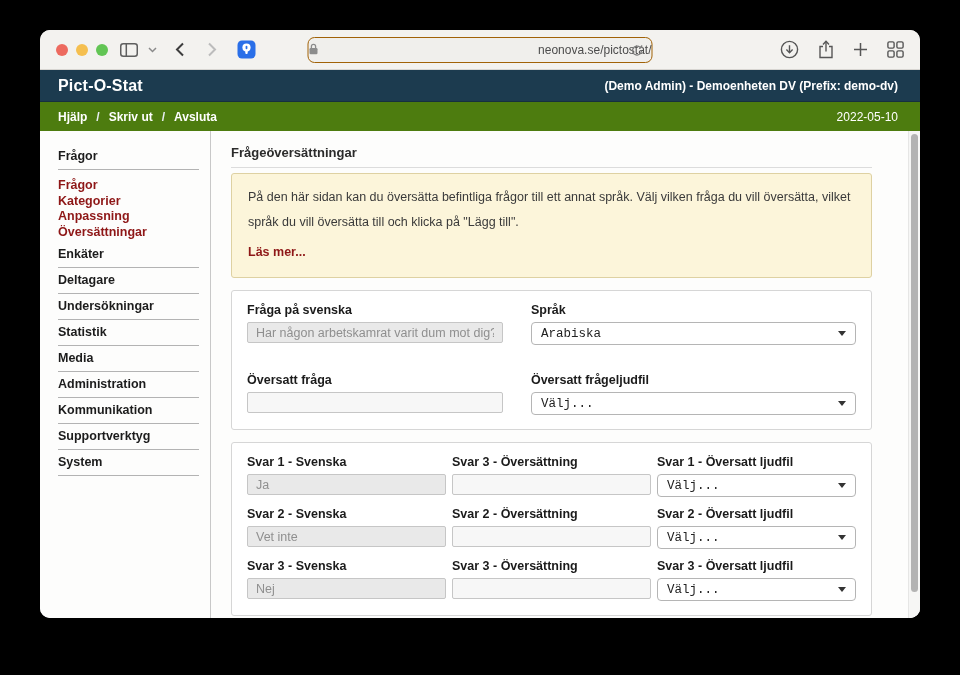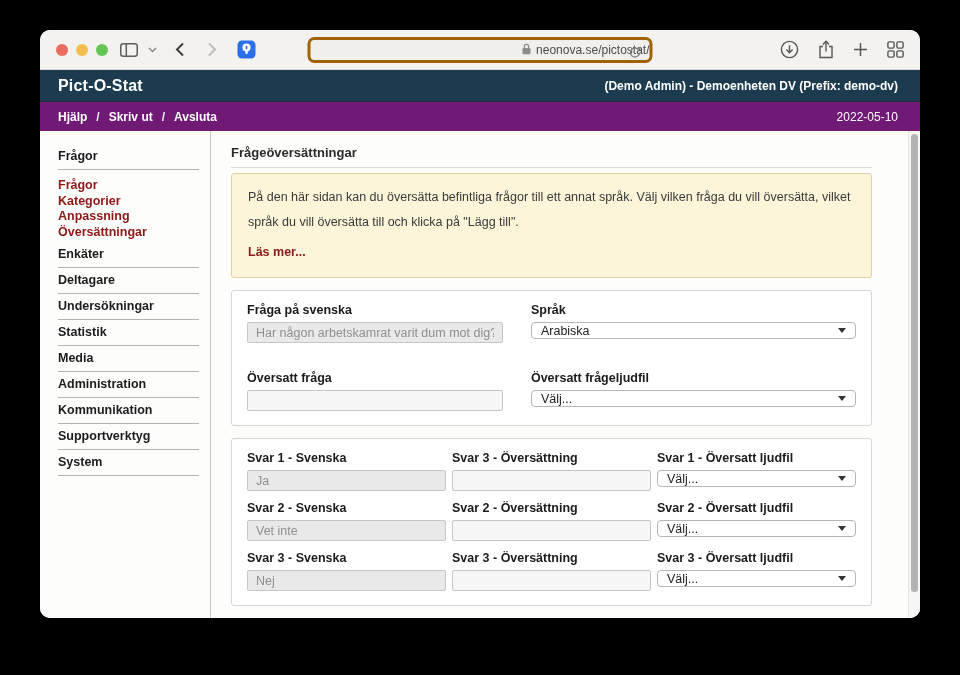--- a/index.html
+++ b/index.html
@@ -12,33 +12,33 @@
 
   
   .toolbar { flex:0 0 40px; background:#f3f2ef; border-bottom:1px solid #d7d5d1;
              display:flex; align-items:center; padding:0 16px; position:relative; }
   .traffic { display:flex; gap:8px; }
   .tl { width:12px; height:12px; border-radius:50%; }
   .tl.red { background:#ed6a5f; } .tl.yellow { background:#f5bf4f; } .tl.green { background:#62c554; }
   .tb-group-left { display:flex; align-items:center; margin-left:12px; gap:10px; }
   .tb-btn { display:flex; align-items:center; justify-content:center; cursor:default; }
   .urlbar { position:absolute; left:50%; top:7px; transform:translateX(-50%);
-            width:345px; height:26px; background:#f0efec; border:3px solid #a16207;
-            border-radius:7px; display:flex; align-items:center; justify-content:flex-end;
+            width:345px; height:26px; background:#f0efec; border:1px solid #a16207;
+            border-radius:7px; display:flex; align-items:center; justify-content:space-between;
             font-size:12px; color:#4c4c4c; gap:5px; }
   .urlbar .reload { position:absolute; right:8px; top:6px; }
   .tb-group-right { margin-left:auto; display:flex; align-items:center; gap:19px; }
 
   
   .app-header { flex:0 0 31px; background:#1c3b4f; color:#fff; display:flex;
                 align-items:center; justify-content:space-between; padding:0 22px 0 18px; }
   .app-title { font-size:16px; font-weight:bold; letter-spacing:.2px; }
   .account { font-size:12px; font-weight:bold; }
 
-  .app-nav { flex:0 0 30px; background:#701a75; border-top:1px solid #16303f; color:#fff;
+  .app-nav { flex:0 0 30px; background:#4d7c0f; border-top:1px solid #16303f; color:#fff;
              display:flex; align-items:center; justify-content:space-between; padding:0 22px 0 18px; }
   .nav-links { display:flex; gap:9px; font-size:12px; font-weight:bold; }
   .nav-links a { color:#fff; text-decoration:none; }
   .nav-sep { color:#e8eef2; }
   .nav-date { font-size:12px; font-weight:normal; }
 
   
   .content { flex:1; display:flex; background:#fdfdfc; position:relative; min-height:0; }
 
   .sidebar { flex:0 0 171px; border-right:1px solid #c8c8c8; padding:13px 0 0 18px; }
@@ -59,23 +59,23 @@
              padding:12px 15px 14px; }
   .qgrid { display:grid; grid-template-columns:237fr 301fr; column-gap:64px; row-gap:8px;gap:28px; }
   .agrid { display:grid; grid-template-columns:repeat(3,1fr); column-gap:6px; }
   .agrid + .agrid { margin-top:10px; }
 
   .field label { display:block; font-size:12.5px; font-weight:bold; color:#1b1b1b; margin-bottom:5px; }
   .field input { width:100%; height:21px; border:1px solid #c6c6c6; border-radius:2px;
                  background:#f7f7f7; font-size:12.5px; padding:0 8px; color:#444;
                  font-family:"Liberation Sans", sans-serif; }
   .field input:disabled { background:#e9e9e9; color:#8f8f8f; }
-  .select { width:100%; height:17px; border:1px solid #b5b5b5; border-radius:4px; background:#fff;
+  .select { width:100%; height:23px; border:1px solid #b5b5b5; border-radius:4px; background:#fff;
             display:flex; align-items:center; justify-content:space-between; padding:0 9px;
-            font-size:12.5px; color:#222; cursor:pointer; }
+            font-size:12.5px; color:#222; cursor:pointer;font-family:Liberation Mono, monospace; }
   .caret { width:0; height:0; border-left:4px solid transparent; border-right:4px solid transparent;
            border-top:5px solid #333; }
 
   .footerbox { margin-top:16px; background:#fcf5da; border:6px solid #7f1d1d; border-radius:3px;
                padding:13px 15px; display:flex; gap:23px; }
   .btn { height:24px; padding:0 13px; background:linear-gradient(#fefefe,#efefef);
          border:1px solid #ababab; border-radius:3px; font-weight:bold; font-size:12.5px;
          color:#222; font-family:"Liberation Sans", sans-serif; cursor:pointer; }
 
   .scrollbar { position:absolute; right:0; top:0; bottom:0; width:12px; background:#f6f6f5;

